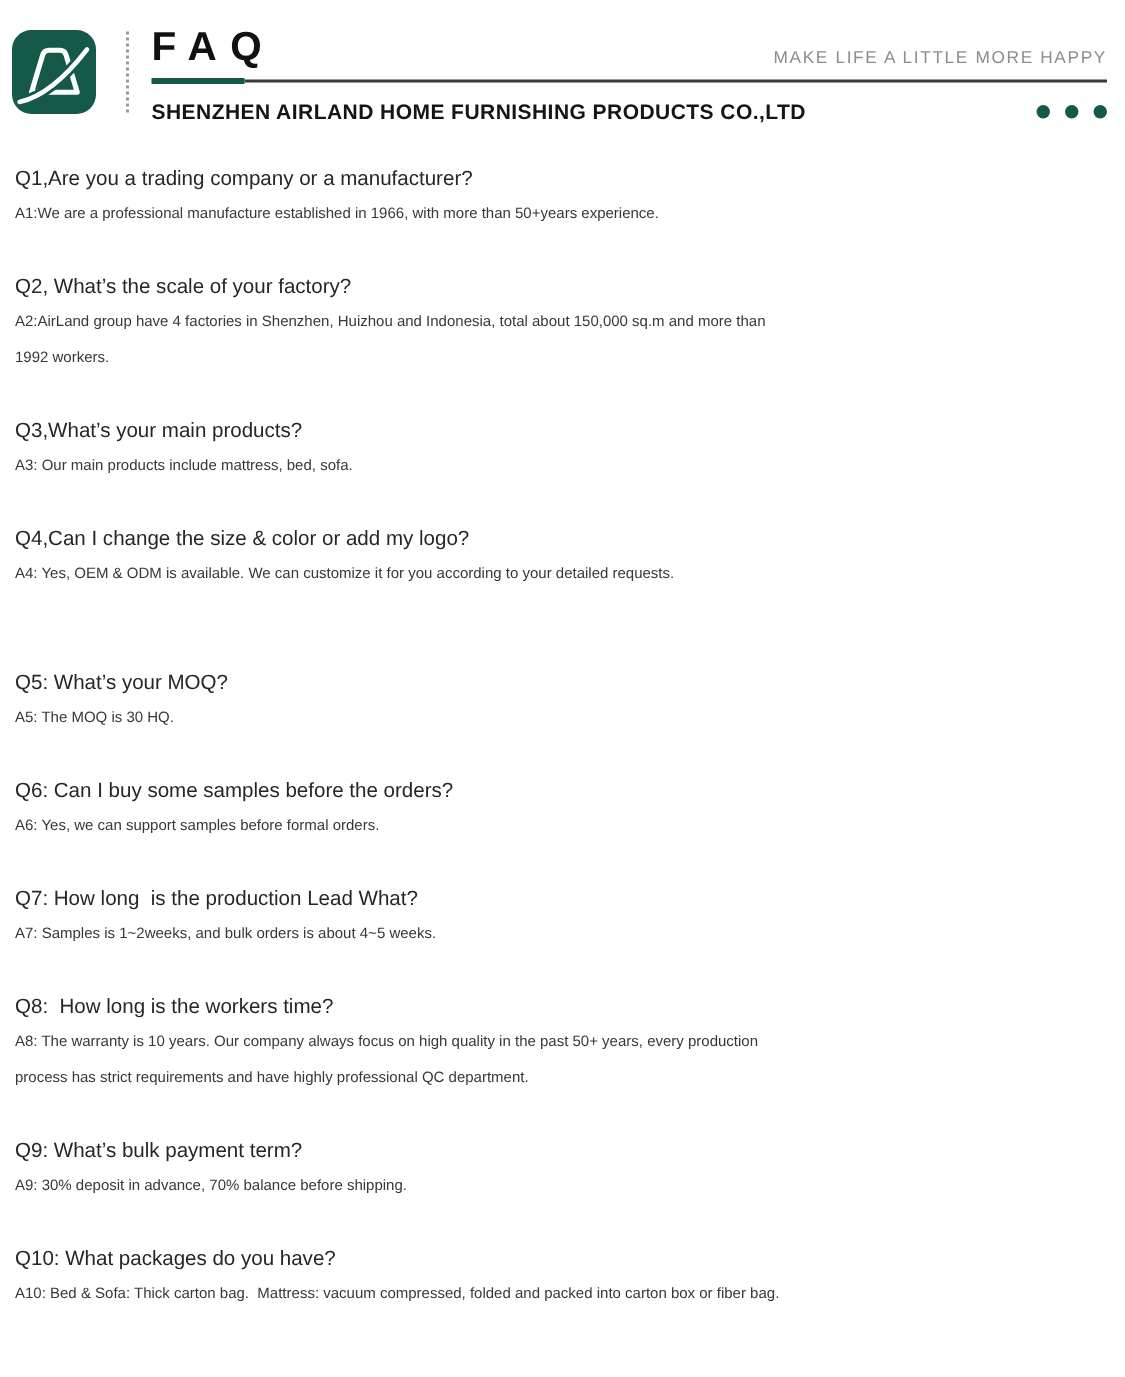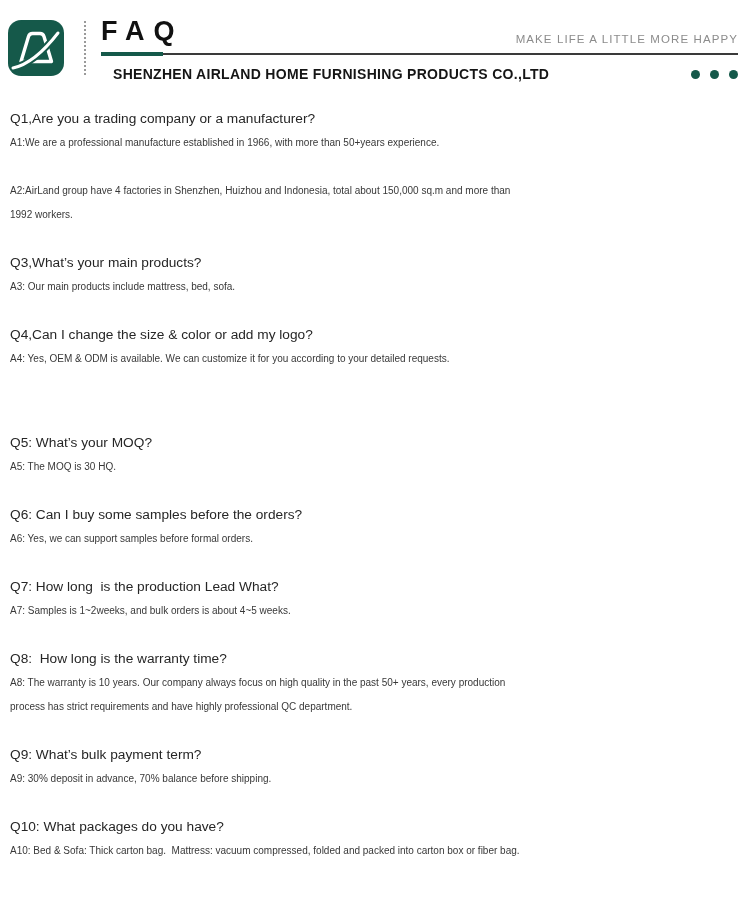--- a/index.html
+++ b/index.html
@@ -28,35 +28,35 @@
     margin: 0; font-size: 27px; font-weight: bold; color: #111;
     letter-spacing: 9px; line-height: 37px; white-space: nowrap;
   }
   .tagline {
     font-size: 11.5px; color: var(--muted); letter-spacing: 1.1px;
     padding-bottom: 5px; white-space: nowrap;
   }
   .hdr-rule { display: flex; align-items: center; margin-top: 2px; height: 4px; }
   .rule-green { width: 62px; height: 4px; background: var(--green); }
   .rule-rest { flex: 1; height: 2px; background: #3a3a3a; }
-  .hdr-row2 { display: flex; justify-content: space-between; align-items: center; margin-top: 10px; margin-left: 12px; }
+  .hdr-row2 { display: flex; justify-content: space-between; align-items: center; margin-top: 10px; }
   .company {
     font-size: 14px; font-weight: bold; color: #151515; letter-spacing: 0.3px;
     white-space: nowrap;
   }
   .dots { display: flex; align-items: center; }
   .dots i {
     display: inline-block; width: 9px; height: 9px; border-radius: 50%;
     background: var(--green); margin-left: 10px;
   }
 
   
   main { padding: 12px 12px 0 10px; }
   .qa { margin: 0 0 24px 0; }
-  .qa.extra { margin-top: 60px; }
+  .qa.extra { margin-top: 48px; }
   .q {
     margin: 0; font-size: 13.7px; font-weight: normal; color: var(--qtext);
     line-height: 24px; white-space: pre-wrap;
   }
   .a {
     font-size: 10px; color: var(--text); line-height: 24px; white-space: pre-wrap;
   }
 </style>
 </head>
 <body>
@@ -94,20 +94,21 @@
       </div>
     </div>
   </header>
 
   <main id="faq-list">
       <section class="qa">
         <h3 class="q">Q1,Are you a trading company or a manufacturer?</h3>
         <div class="a">A1:We are a professional manufacture established in 1966, with more than 50+years experience.</div>
       </section>
       <section class="qa">
+        <h3 class="q">Q2, What’s the scale of your factory?</h3>
         <div class="a">A2:AirLand group have 4 factories in Shenzhen, Huizhou and Indonesia, total about 150,000 sq.m and more than</div>
         <div class="a">1992 workers.</div>
       </section>
       <section class="qa">
         <h3 class="q">Q3,What’s your main products?</h3>
         <div class="a">A3: Our main products include mattress, bed, sofa.</div>
       </section>
       <section class="qa">
         <h3 class="q">Q4,Can I change the size &amp; color or add my logo?</h3>
         <div class="a">A4: Yes, OEM &amp; ODM is available. We can customize it for you according to your detailed requests.</div>
@@ -118,21 +119,21 @@
       </section>
       <section class="qa">
         <h3 class="q">Q6: Can I buy some samples before the orders?</h3>
         <div class="a">A6: Yes, we can support samples before formal orders.</div>
       </section>
       <section class="qa">
         <h3 class="q">Q7: How long  is the production Lead What?</h3>
         <div class="a">A7: Samples is 1~2weeks, and bulk orders is about 4~5 weeks.</div>
       </section>
       <section class="qa">
-        <h3 class="q">Q8:  How long is the warranty time?</h3>
+        <h3 class="q">Q8:  How long is the workers time?</h3>
         <div class="a">A8: The warranty is 10 years. Our company always focus on high quality in the past 50+ years, every production</div>
         <div class="a">process has strict requirements and have highly professional QC department.</div>
       </section>
       <section class="qa">
         <h3 class="q">Q9: What’s bulk payment term?</h3>
         <div class="a">A9: 30% deposit in advance, 70% balance before shipping.</div>
       </section>
       <section class="qa">
         <h3 class="q">Q10: What packages do you have?</h3>
         <div class="a">A10: Bed &amp; Sofa: Thick carton bag.  Mattress: vacuum compressed, folded and packed into carton box or fiber bag.</div>

